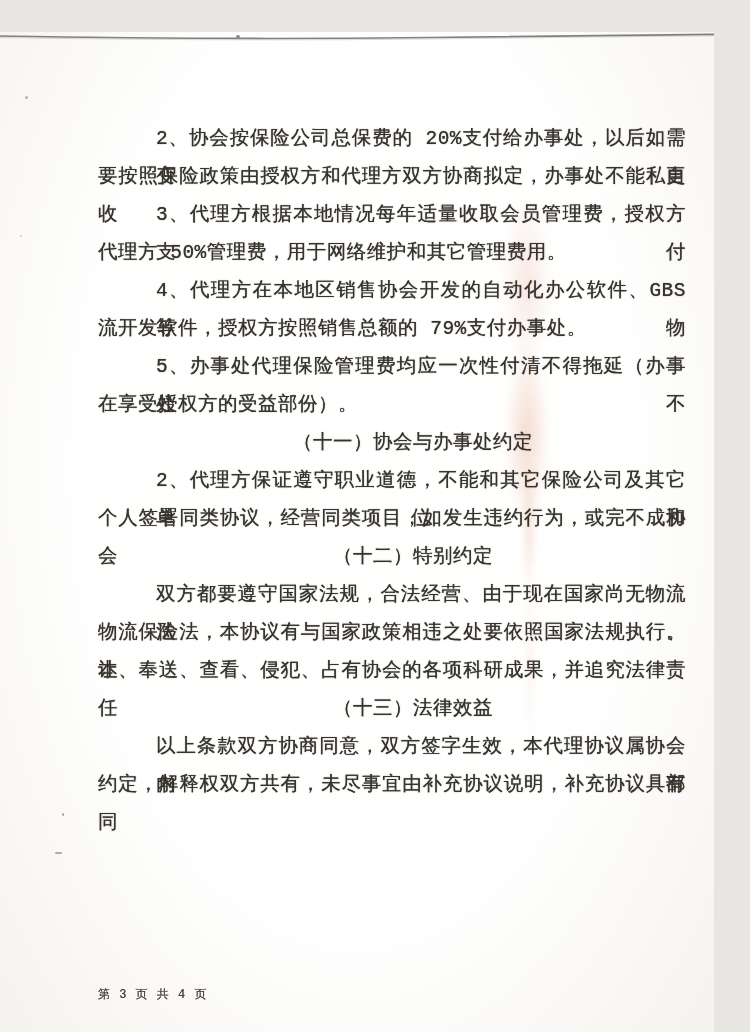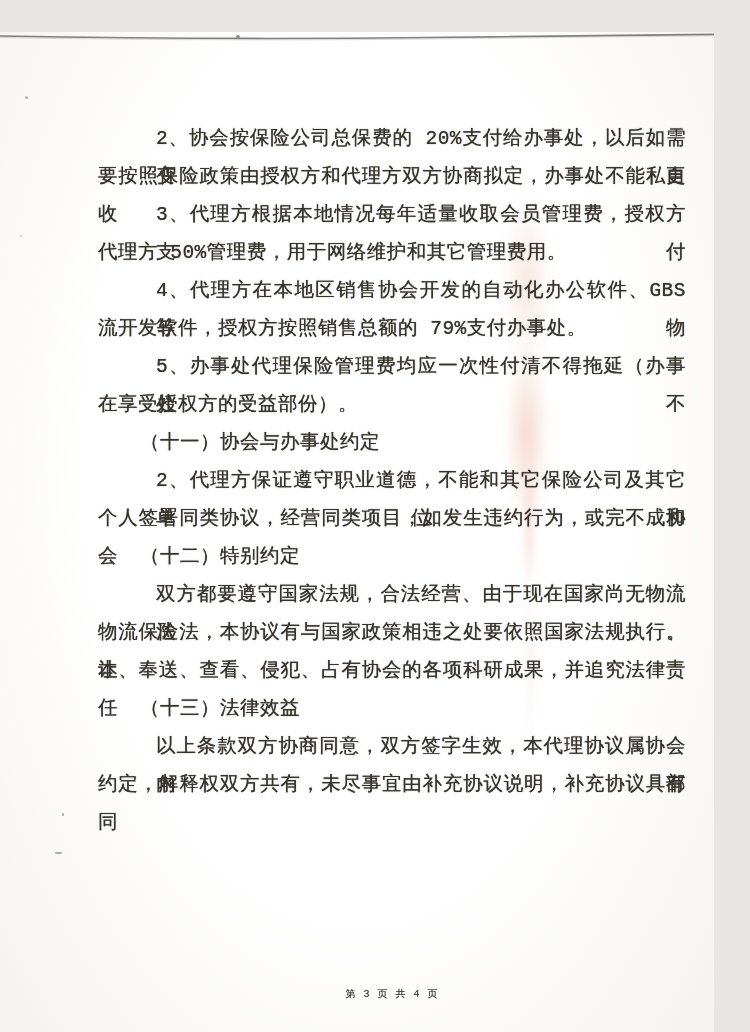--- a/index.html
+++ b/index.html
@@ -44,25 +44,25 @@
   .line{
     height:38px;line-height:38px;
     font-size:19.5px;
     color:var(--text-color,#36322c);
     letter-spacing:0.5px;
     text-shadow:0 0 0.7px rgba(54,50,44,0.85), 0 0 1.6px rgba(95,90,80,0.22);
     text-align:left;
   }
   .line.just{text-align:justify;text-align-last:justify;}
   .ind-num{padding-left:58px;}
-  .ind-hdr{padding-left:42px;}
+  .ind-hdr{padding-left:42px;text-align:center;}
   .footer{
     position:absolute;left:98px;top:950px;width:588px;height:26px;
-    line-height:26px;text-align:center;
-    font-size:10px;color:#45413b;letter-spacing:1px;
+    line-height:26px;text-align:left;
+    font-size:12px;color:#45413b;letter-spacing:1px;
     text-shadow:0 0 0.6px rgba(69,65,59,0.8);
   }
 </style>
 </head>
 <body>
 
 <div class="page">
 
   <svg class="top-edge" viewBox="0 0 750 14" xmlns="http://www.w3.org/2000/svg">
     <path id="edgeline" d="M0,4 C140,6.5 300,7 430,5.5 C560,4 680,2.5 750,2" fill="none" stroke="#6a6a6a" stroke-width="1.6" opacity="0.85"></path>

